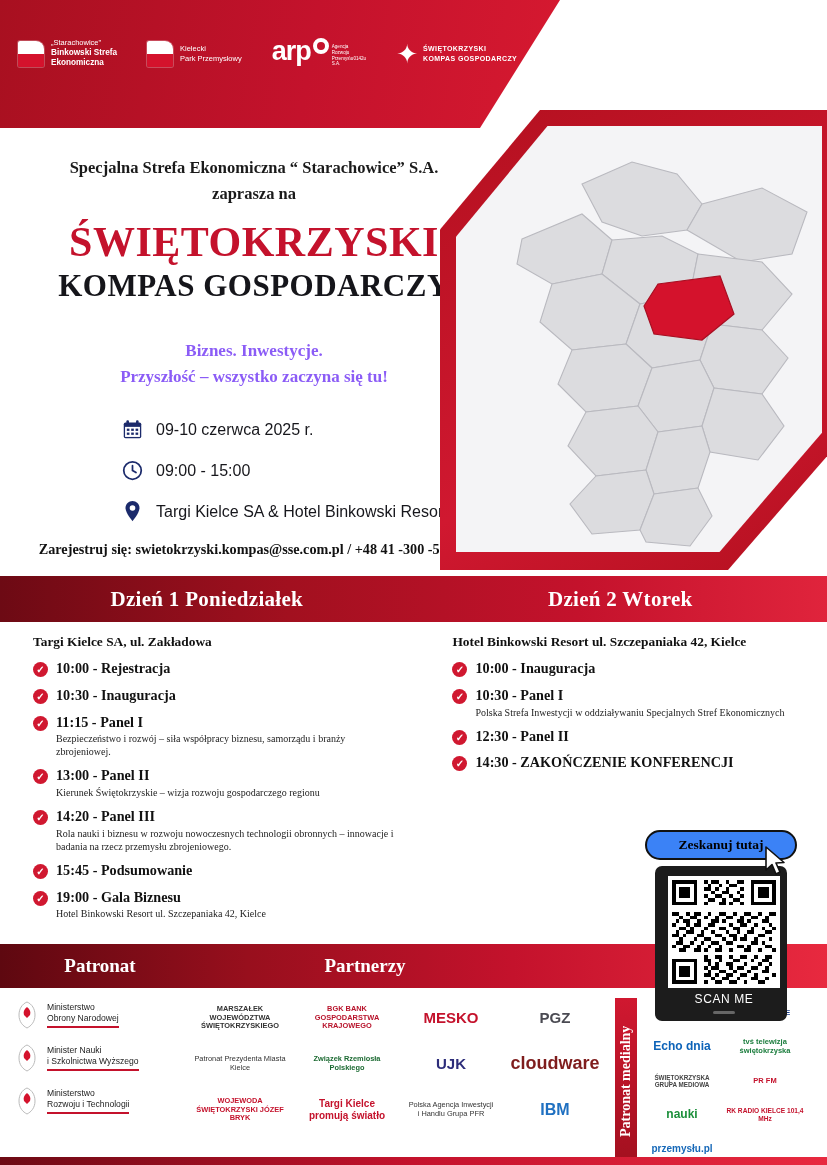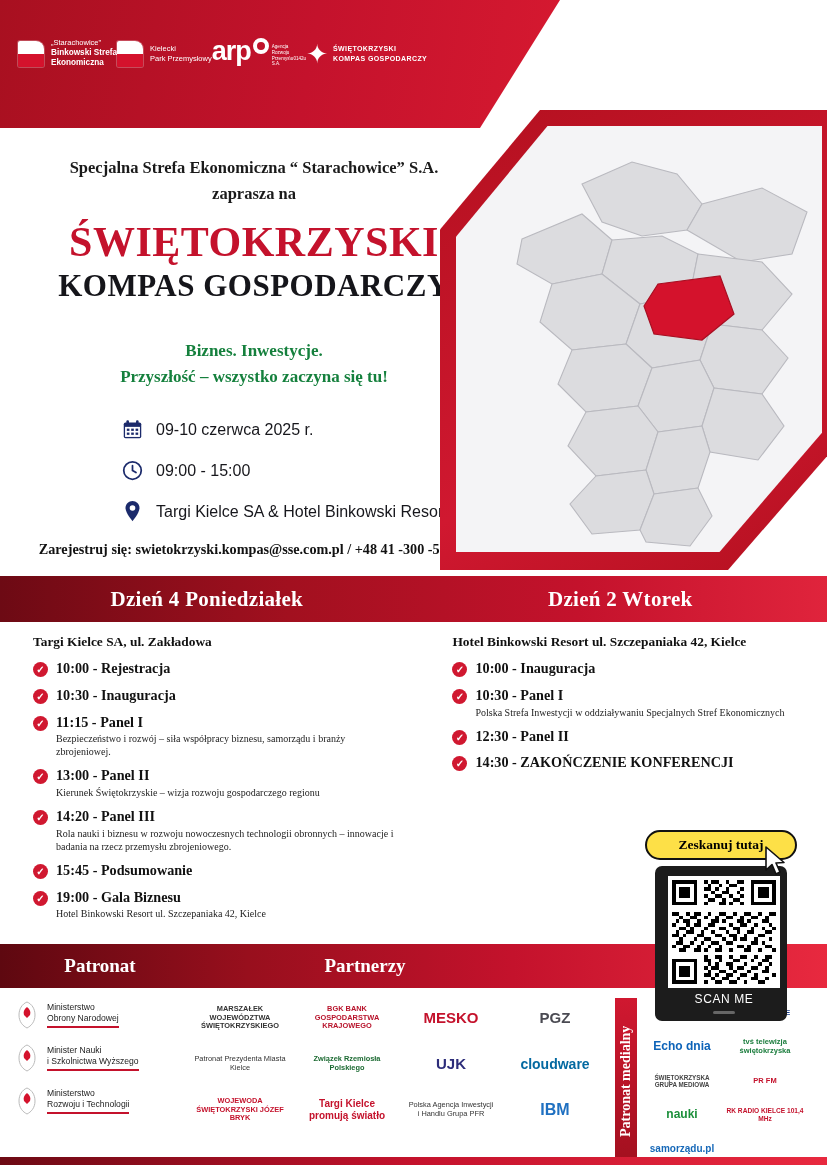--- a/index.html
+++ b/index.html
@@ -14,21 +14,21 @@
   
   .top-banner {
     position: absolute; top: 0; left: 0;
     width: 560px; height: 128px;
     background: linear-gradient(100deg, #a81020 0%, #c4122c 55%, #d61930 100%);
     clip-path: polygon(0 0, 560px 0, 480px 128px, 0 128px);
     z-index: 3;
   }
   .logos-row {
     position: absolute; top: 38px; left: 18px;
-    display: flex; align-items: center; gap: 0;
+    display: flex; align-items: center; gap: 30px;
     z-index: 5;
   }
   .logo-block { display: flex; align-items: center; gap: 7px; color: #fff; }
   .flag-mark {
     width: 26px; height: 26px;
     background: linear-gradient(180deg, #fff 0 50%, #d4122c 50% 100%);
     border-radius: 2px 8px 2px 2px;
     box-shadow: 0 0 0 1px rgba(255,255,255,.25);
   }
   .logo-txt { font-size: 8.2px; line-height: 1.3; font-weight: bold; }
@@ -64,21 +64,21 @@
     font-weight: bold; font-size: 42px; color: #c4122c;
     letter-spacing: .5px; margin-top: 14px; text-align: center;
   }
   .title-sub {
     font-family: "Liberation Serif", serif;
     font-weight: bold; font-size: 31px; color: #15151a;
     letter-spacing: .5px; margin-top: 2px; text-align: center;
   }
   .tagline {
     font-family: "Liberation Serif", serif;
-    font-weight: bold; font-size: 17px; color: #15803d;
+    font-weight: bold; font-size: 17px; color: #8b5cf6;
     text-align: center; margin-top: 34px; line-height: 1.55;
   }
   .info-list { margin-top: 26px; padding-left: 86px; }
   .info-row { display: flex; align-items: center; gap: 12px; margin-bottom: 15px; }
   .info-row .ico { width: 24px; height: 26px; flex: 0 0 24px; display: flex; align-items: center; justify-content: center; }
   .info-row .txt { font-size: 16px; color: #17171c; }
   .register {
     font-family: "Liberation Serif", serif;
     font-weight: bold; font-size: 14.2px; color: #111; text-align: center;
     margin-top: 16px;
@@ -136,21 +136,21 @@
     font-family: "Liberation Serif", serif;
     font-size: 10px; color: #1c1c1c; line-height: 1.3; margin-top: 1px;
   }
 
   
   .qr-block { position: absolute; top: 830px; left: 636px; width: 170px; z-index: 6; }
   .qr-bubble {
     border: 2px solid #111; border-radius: 22px;
     padding: 5px 16px; font-family: "Liberation Serif", serif;
     font-weight: bold; font-size: 13.5px; text-align: center;
-    width: 152px; margin: 0 auto 6px auto; background: #fde047;
+    width: 152px; margin: 0 auto 6px auto; background: #3b82f6;
   }
   .phone {
     width: 132px; margin: 0 auto; background: #1c1c1c;
     border-radius: 7px; padding: 10px 4px 4px 10px;
   }
   .qr-code { width: 112px; height: 112px; margin: 0 auto; background: #fff; padding: 4px; }
   .scanme { color: #fff; font-size: 12px; text-align: center; padding: 4px 0 5px; letter-spacing: .6px; }
   .phone-home { width: 22px; height: 3px; background: #666; border-radius: 2px; margin: 0 auto 3px; }
   .cursor-arrow { position: absolute; top: 16px; left: 128px; }
 
@@ -319,21 +319,21 @@
         <span class="txt">Targi Kielce SA &amp; Hotel Binkowski Resort</span>
       </div>
     </div>
 
     <div class="register">Zarejestruj się: swietokrzyski.kompas@sse.com.pl / +48 41 -300 -59 -90</div>
   </div>
 </div>
 
 <div class="agenda">
   <div class="agenda-head">
-    <div class="day-title">Dzień 4 Poniedziałek</div>
+    <div class="day-title">Dzień 1 Poniedziałek</div>
     <div class="day-title">Dzień 2 Wtorek</div>
   </div>
 
   <div class="cols">
 
     <div class="col">
       <div class="venue">Targi Kielce SA, ul. Zakładowa</div>
 
       <div class="item">
         <div class="check">✓</div>
@@ -651,21 +651,21 @@
 KRAJOWEGO</div>
         <div class="p-card" style="width:96px;color:#c4122c;font-weight:bold;font-size:15px">MESKO</div>
         <div class="p-card" style="width:96px;color:#4a4a52;font-weight:bold;font-size:15px">PGZ</div>
 
         <div class="p-card" style="width:102px;color:#333">Patronat Prezydenta
 Miasta Kielce</div>
         <div class="p-card" style="width:96px;color:#1d6b33;font-weight:bold">Związek
 Rzemiosła
 Polskiego</div>
         <div class="p-card" style="width:96px;color:#2d2d7a;font-weight:bold;font-size:15px">UJK</div>
-        <div class="p-card" style="width:96px;color:#0369a1;font-weight:bold;font-size:14px">cloudware</div>
+        <div class="p-card" style="width:96px;color:#7f1d1d;font-weight:bold;font-size:18px">cloudware</div>
 
         <div class="p-card" style="width:102px;color:#c4122c;font-weight:bold">WOJEWODA
 ŚWIĘTOKRZYSKI
 JÓZEF BRYK</div>
         <div class="p-card" style="width:96px;color:#c4122c;font-weight:bold;font-size:10px">Targi Kielce
 promują światło</div>
         <div class="p-card" style="width:96px;color:#333">Polska Agencja
 Inwestycji i Handlu
 Grupa PFR</div>
         <div class="p-card" style="width:96px;color:#1f70c1;font-weight:bold;font-size:16px">IBM</div>
@@ -684,19 +684,19 @@
 telewizja
 świętokrzyska</div>
         <div class="m-card" style="color:#444;font-size:6.3px">ŚWIĘTOKRZYSKA
 GRUPA MEDIOWA</div>
         <div class="m-card" style="color:#c4122c">PR
 FM</div>
         <div class="m-card" style="color:#1b8f3a;font-size:12px">nauki</div>
         <div class="m-card" style="color:#c4122c;font-size:6.6px">RK RADIO
 KIELCE
 101,4 MHz</div>
-        <div class="m-card" style="color:#1668b8;font-size:10px">samorządu.pl</div>
+        <div class="m-card" style="color:#1668b8;font-size:10px">przemysłu.pl</div>
       </div>
     </div>
   </div>
 </div>
 
 <div class="bottom-bar"></div>
 
 </body></html>

